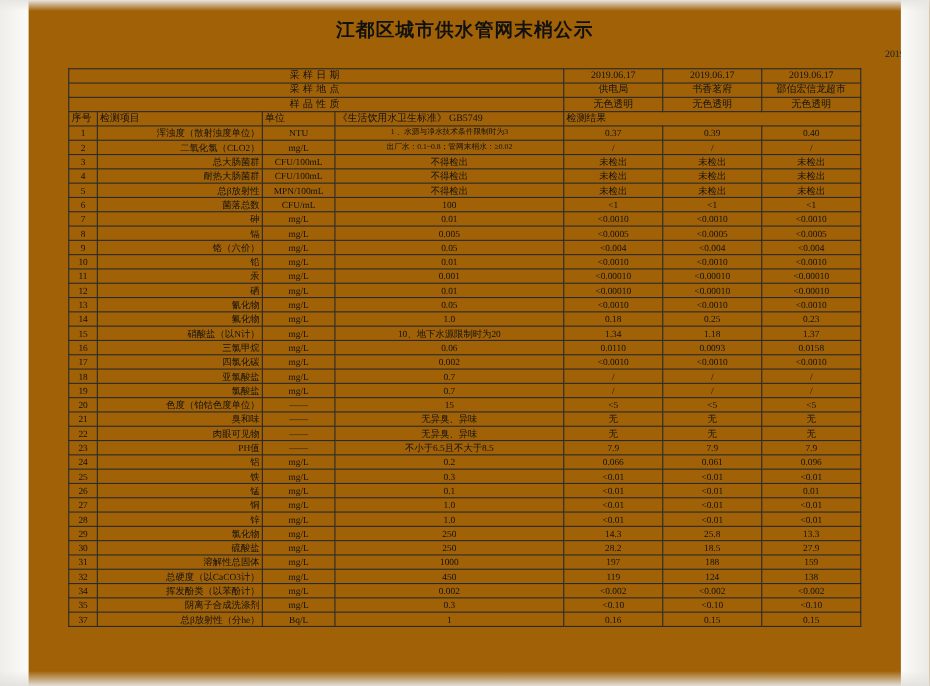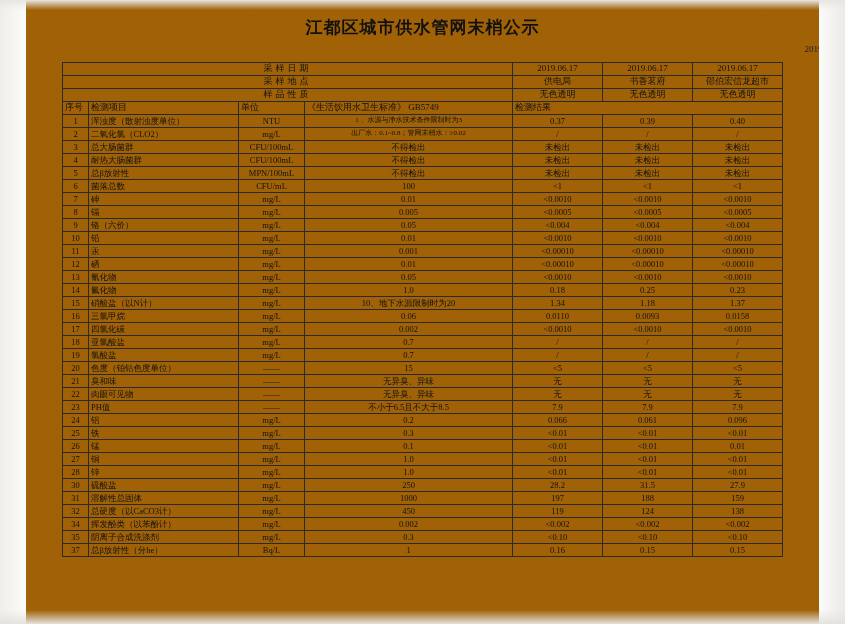--- a/index.html
+++ b/index.html
@@ -46,21 +46,21 @@
   table.main td {
     border: 1px solid #2a2a2a;
     padding: 0 2px;
     line-height: 1.05;
     height: 12px;
     vertical-align: middle;
     overflow: hidden;
     white-space: nowrap;
   }
   .c-center { text-align: center; }
-  .c-left { text-align: left; padding-left: 3px; }
+  .c-left { text-align: right; padding-left: 3px; }
   .hdr-row td {
     text-align: center;
     font-size: 9px;
     height: 19px;
   }
   .hdr-label {
     text-align: center;
     letter-spacing: 3px;
     font-size: 9.5px;
   }
@@ -388,26 +388,35 @@
         <tr>
           <td class="c-center">28</td>
           <td class="c-left">锌</td>
           <td class="c-center">mg/L</td>
           <td class="c-center">1.0</td>
           <td class="c-center">&lt;0.01</td>
           <td class="c-center">&lt;0.01</td>
           <td class="c-center">&lt;0.01</td>
         </tr>
         <tr>
+          <td class="c-center">29</td>
+          <td class="c-left">氯化物</td>
+          <td class="c-center">mg/L</td>
+          <td class="c-center">250</td>
+          <td class="c-center">14.3</td>
+          <td class="c-center">25.8</td>
+          <td class="c-center">13.3</td>
+        </tr>
+        <tr>
           <td class="c-center">30</td>
           <td class="c-left">硫酸盐</td>
           <td class="c-center">mg/L</td>
           <td class="c-center">250</td>
           <td class="c-center">28.2</td>
-          <td class="c-center">31.5</td>
+          <td class="c-center">18.5</td>
           <td class="c-center">27.9</td>
         </tr>
         <tr>
           <td class="c-center">31</td>
           <td class="c-left">溶解性总固体</td>
           <td class="c-center">mg/L</td>
           <td class="c-center">1000</td>
           <td class="c-center">197</td>
           <td class="c-center">188</td>
           <td class="c-center">159</td>

